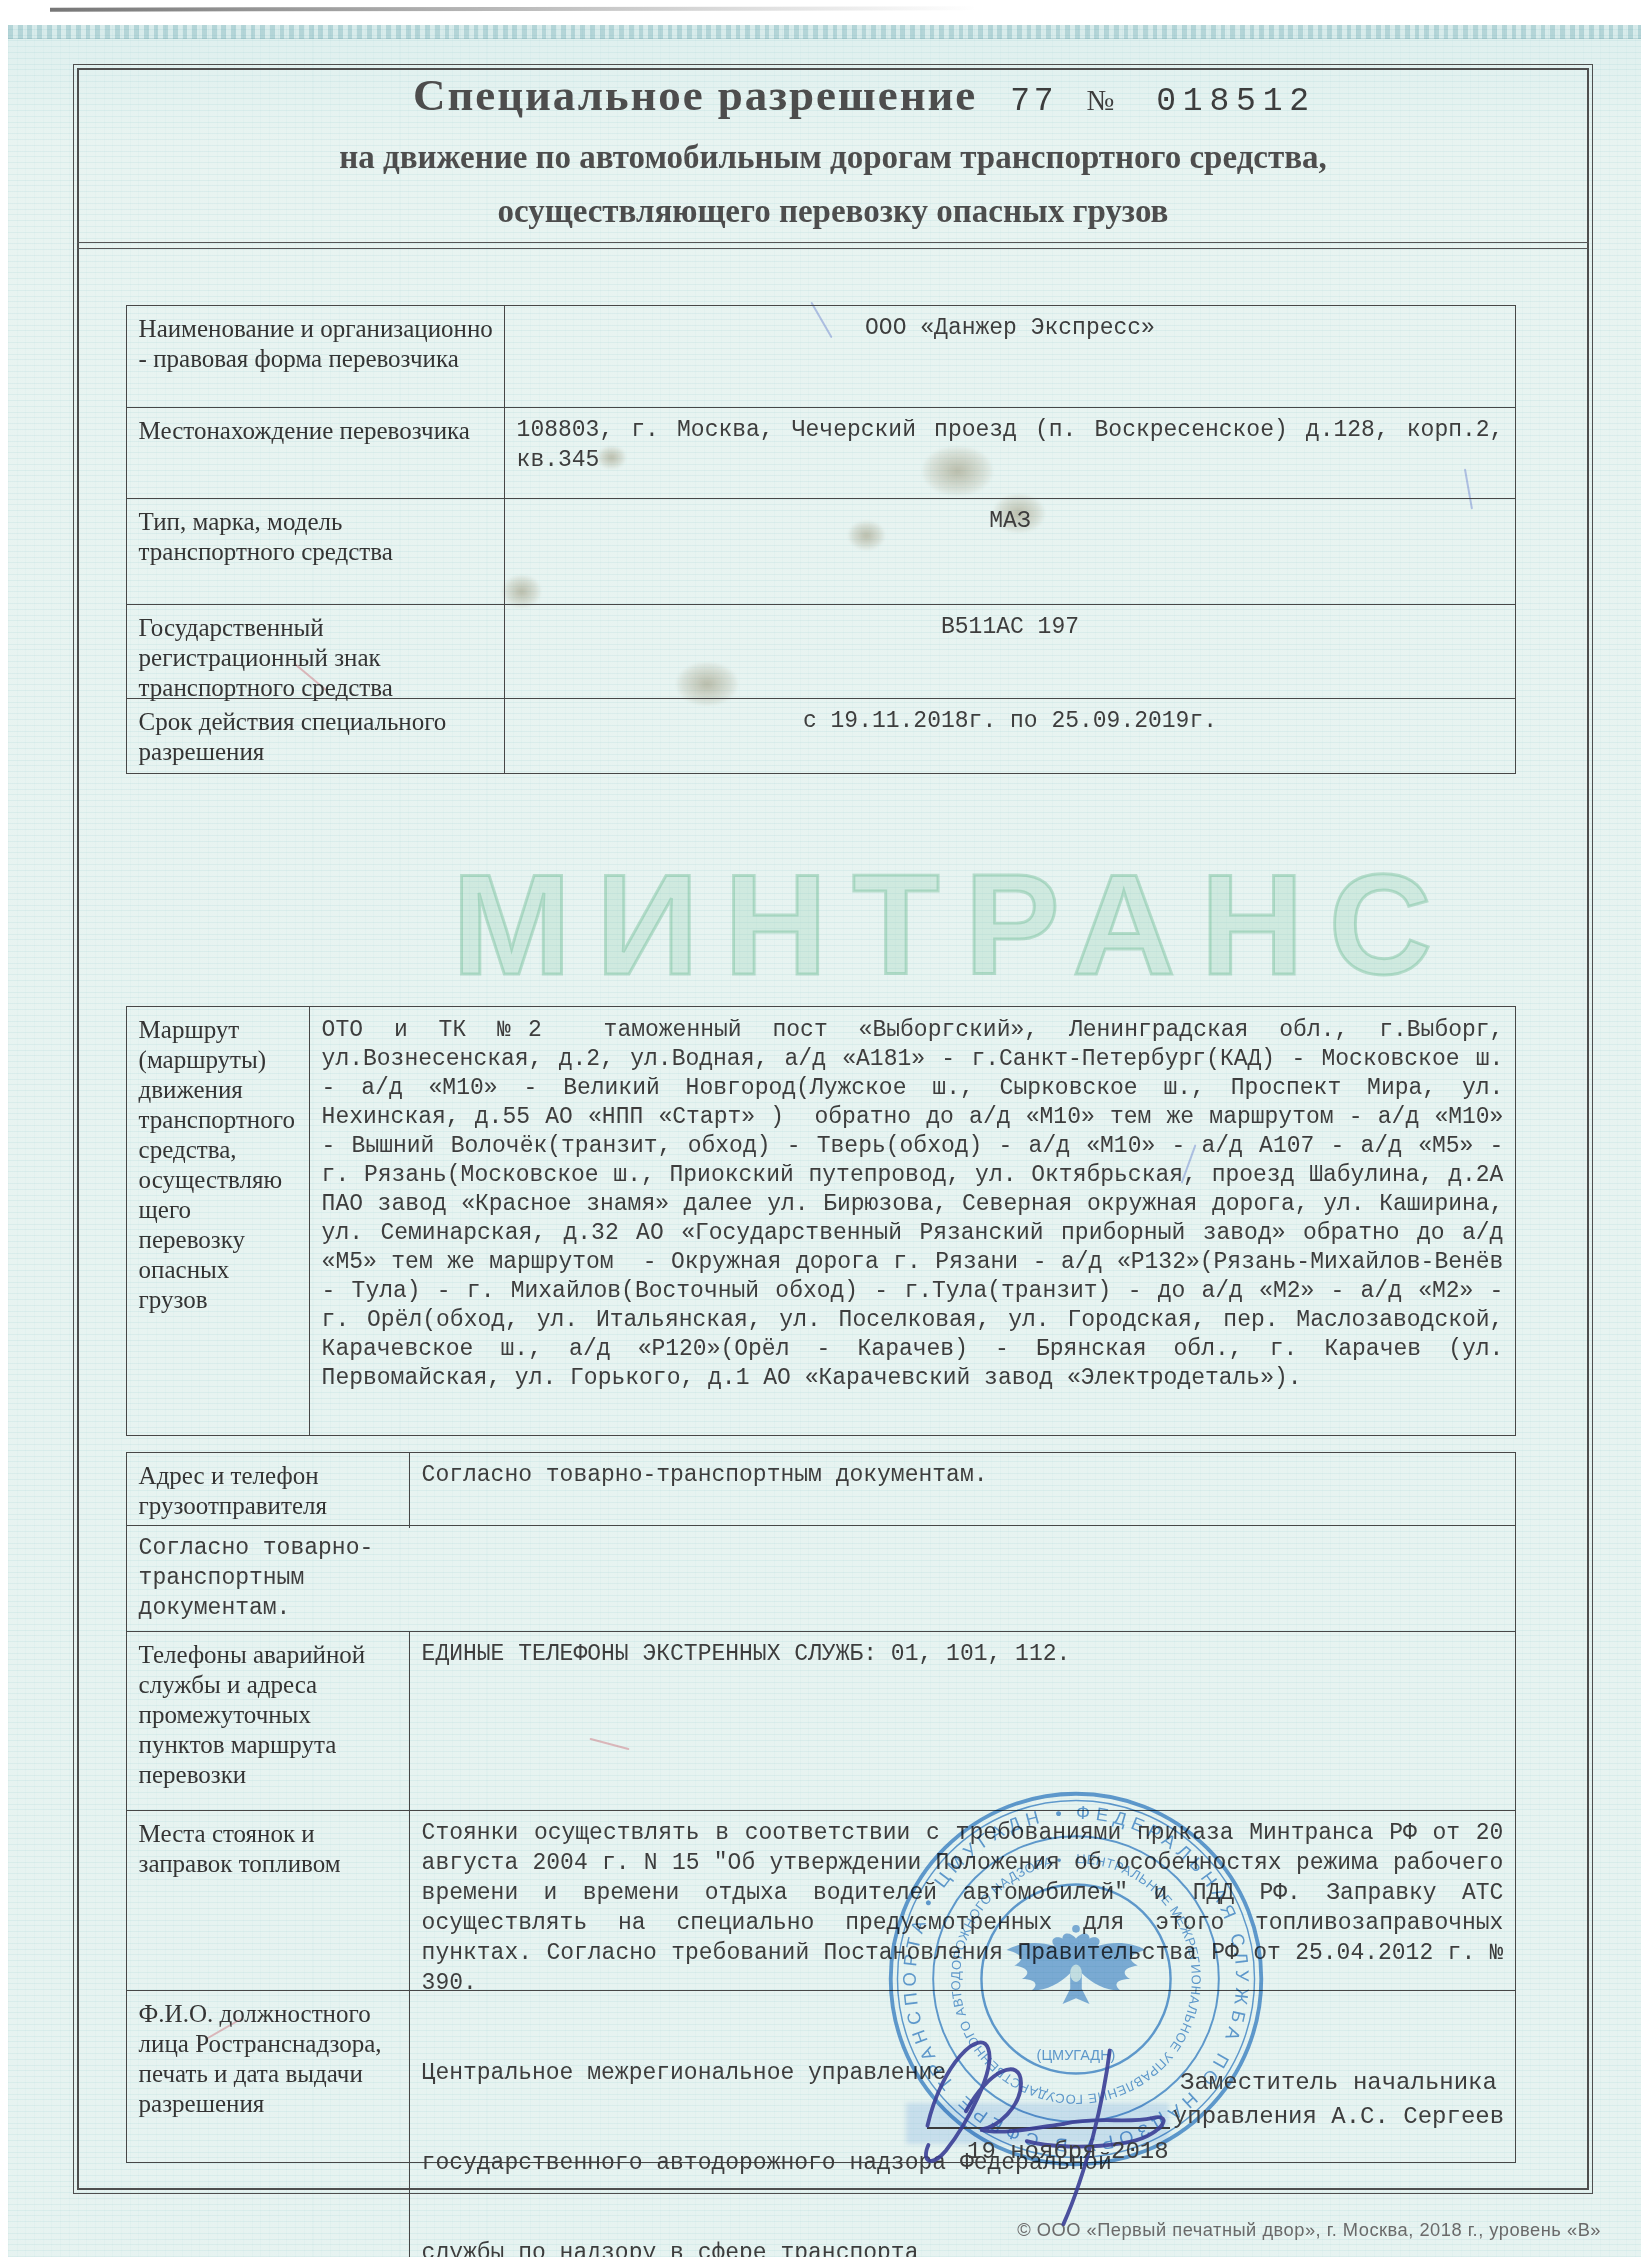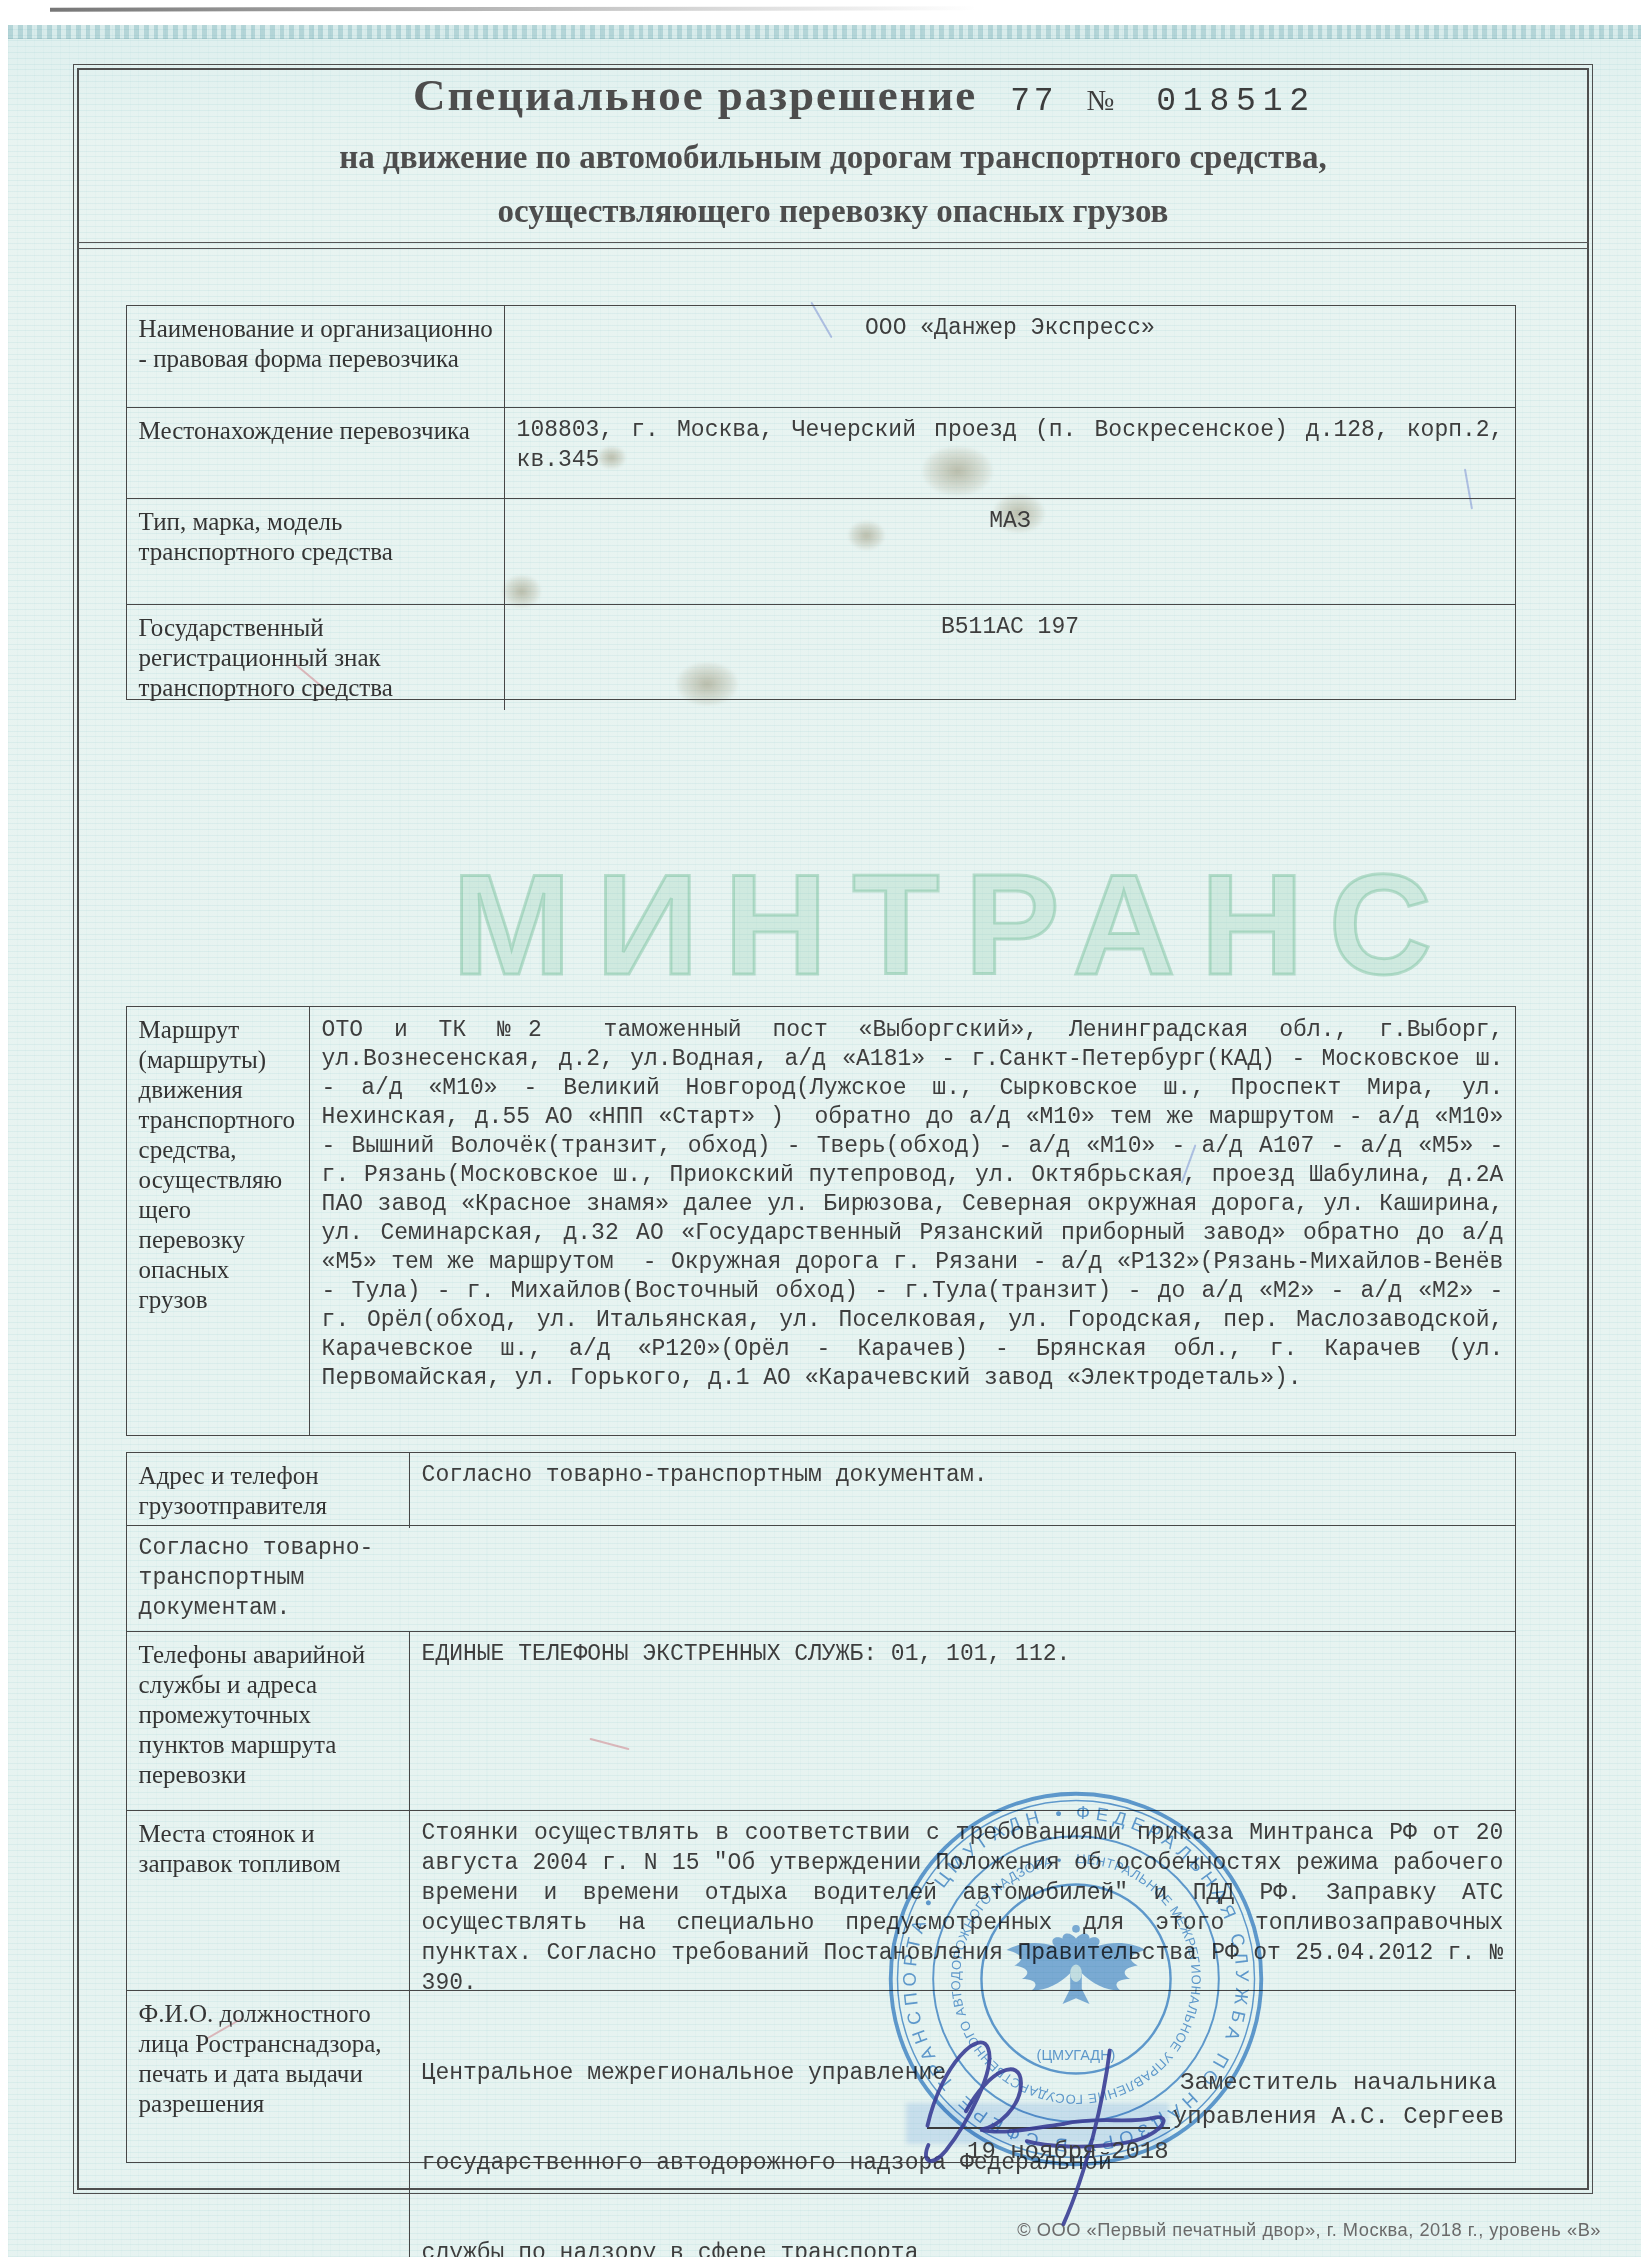--- a/index.html
+++ b/index.html
@@ -114,20 +114,24 @@
     <div class="cell value v-justify">108803, г. Москва, Чечерский проезд (п. Воскресенское) д.128, корп.2, кв.345</div>
   </div>
   <div class="row h4">
     <div class="cell label">Тип, марка, модель транспортного средства</div>
     <div class="cell value v-center">МАЗ</div>
   </div>
   <div class="row h5">
     <div class="cell label">Государственный регистрационный  знак транспортного средства</div>
     <div class="cell value v-center">В511АС 197</div>
   </div>
+  <div class="row h6">
+    <div class="cell label">Срок действия специального разрешения</div>
+    <div class="cell value v-center">с 19.11.2018г. по 25.09.2019г.</div>
+  </div>
 </div>
 
 <div class="tbl route-tbl">
   <div class="row">
     <div class="cell label">Маршрут (маршруты) движения транспортного средства, осуществляющего перевозку опасных грузов</div>
     <div class="cell value v-justify">ОТО и ТК №2  таможенный пост «Выборгский», Ленинградская обл., г.Выборг, ул.Вознесенская, д.2, ул.Водная, а/д «А181» - г.Санкт-Петербург(КАД) - Московское ш. - а/д «М10» - Великий Новгород(Лужское ш., Сырковское ш., Проспект Мира, ул. Нехинская, д.55 АО «НПП «Старт» )  обратно до а/д «М10» тем же маршрутом - а/д «М10»  - Вышний Волочёк(транзит, обход) - Тверь(обход) - а/д «М10» - а/д А107 - а/д «М5» - г. Рязань(Московское ш., Приокский путепровод, ул. Октябрьская, проезд Шабулина, д.2А ПАО завод «Красное знамя» далее ул. Бирюзова, Северная окружная дорога, ул. Каширина, ул. Семинарская, д.32 АО «Государственный Рязанский приборный завод» обратно до а/д «М5» тем же маршрутом  - Окружная дорога г. Рязани - а/д «Р132»(Рязань-Михайлов-Венёв - Тула) - г. Михайлов(Восточный обход) - г.Тула(транзит) - до а/д «М2» - а/д «М2» - г. Орёл(обход, ул. Итальянская, ул. Поселковая, ул. Городская, пер. Маслозаводской, Карачевское ш., а/д «Р120»(Орёл - Карачев) - Брянская обл., г. Карачев (ул. Первомайская, ул. Горького, д.1 АО «Карачевский завод «Электродеталь»).</div>
   </div>
 </div>
 
 <div class="tbl section-c">

